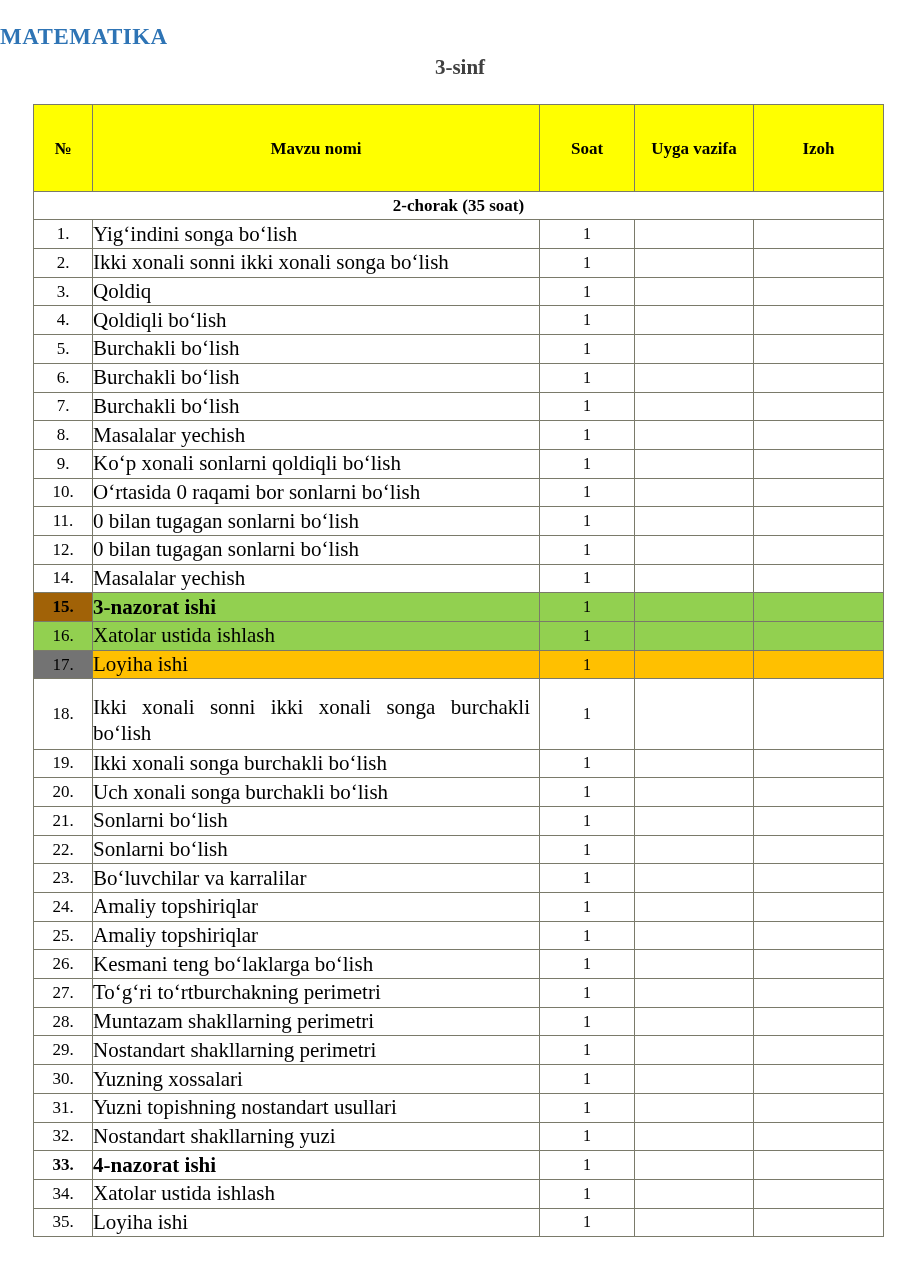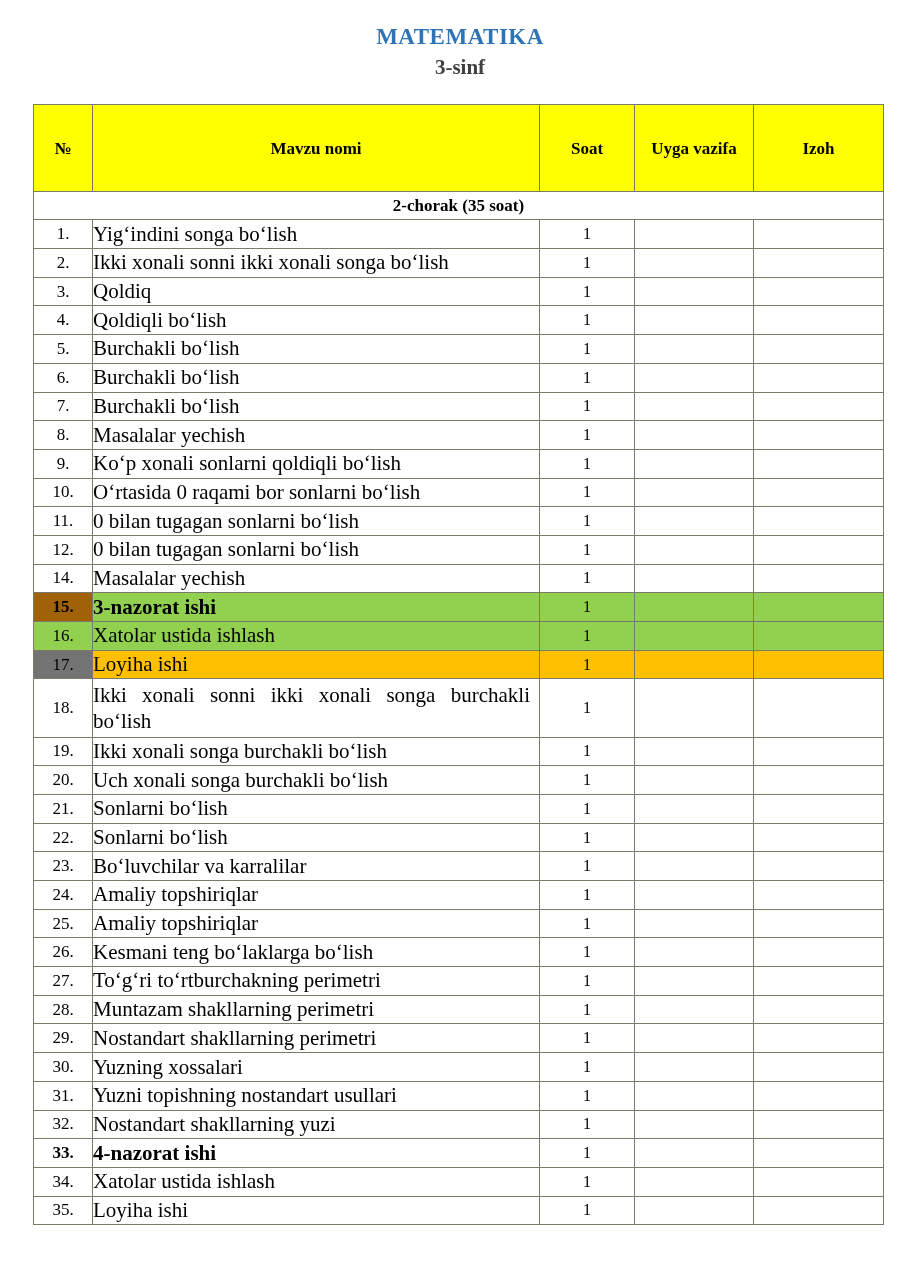--- a/index.html
+++ b/index.html
@@ -14,21 +14,21 @@
     color: #000000;
     overflow: hidden;
   }
   .page {
     position: relative;
     width: 920px;
     height: 1280px;
     box-sizing: border-box;
   }
   .doc-title {
-    text-align: center;
+    text-align: left;
     font-size: 23px;
     font-weight: bold;
     color: #2E74B5;
     letter-spacing: 0.5px;
     margin: 24px 0 0 0;
     line-height: 1.1;
   }
   .doc-subtitle {
     text-align: center;
     font-size: 21px;
@@ -86,21 +86,21 @@
   }
   td.topic {
     font-size: 21px;
     padding: 0 6px 2px 5px;
     text-align: left;
   }
   td.topic.justify {
     text-align: justify;
     text-align-last: left;
     line-height: 1.22;
-    padding-top: 4px;
+    padding-top: 16px;
     padding-bottom: 2px;
     padding-right: 9px;
   }
   td.hours {
     text-align: center;
     font-size: 16px;
     padding: 0 0 2px 0;
   }
   td.hw, td.note {
     font-size: 16px;

